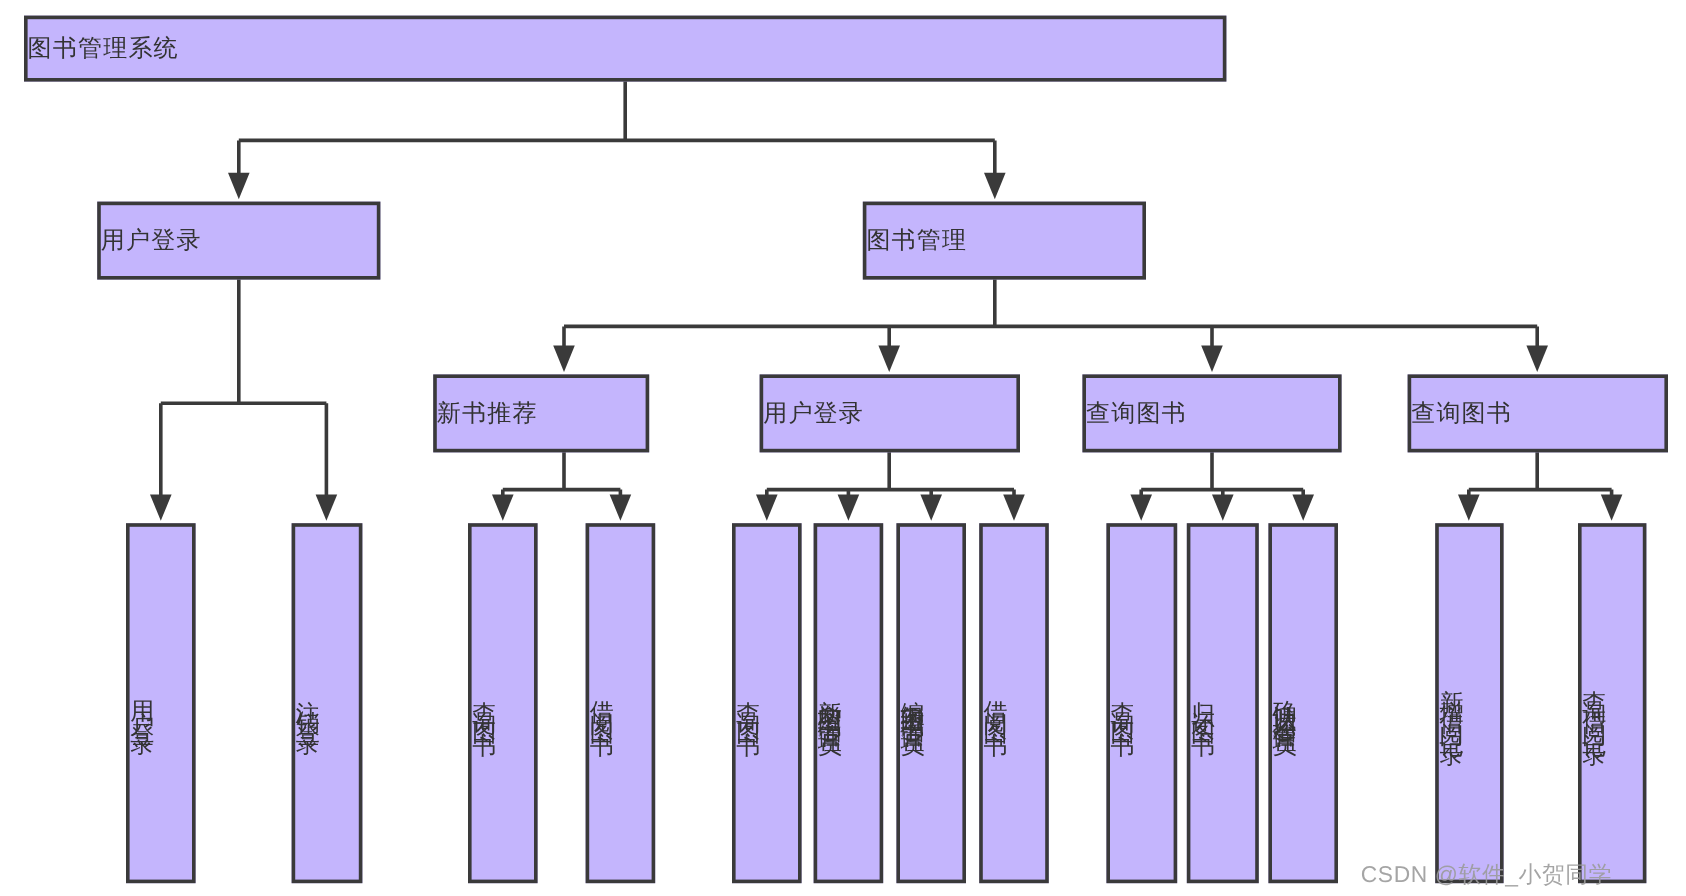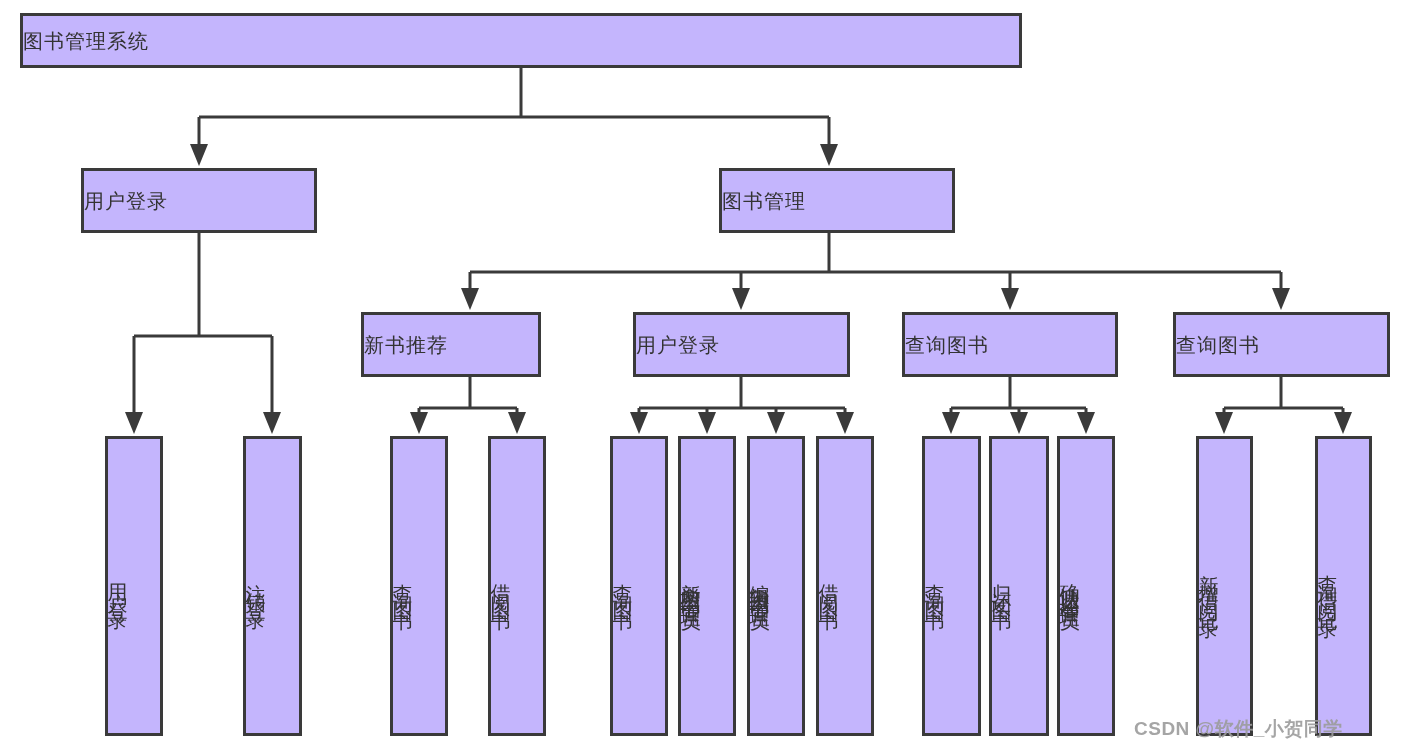--- a/index.html
+++ b/index.html
@@ -35,21 +35,20 @@
     position:absolute;
     left:1134px;
     top:716px;
     width:212px;
     font-size:19px;
     color:#9c9c9c;
     letter-spacing:0.5px;
     z-index:2;
     opacity:0.9;
     white-space:nowrap;
-    font-weight:bold;
   }
 </style>
 </head>
 <body>
 
 <div class="canvas">
 
   <svg class="wires" width="1405" height="747" viewBox="0 0 1405 747">
     <g stroke="#3a3a3a" stroke-width="3" fill="none">
 

